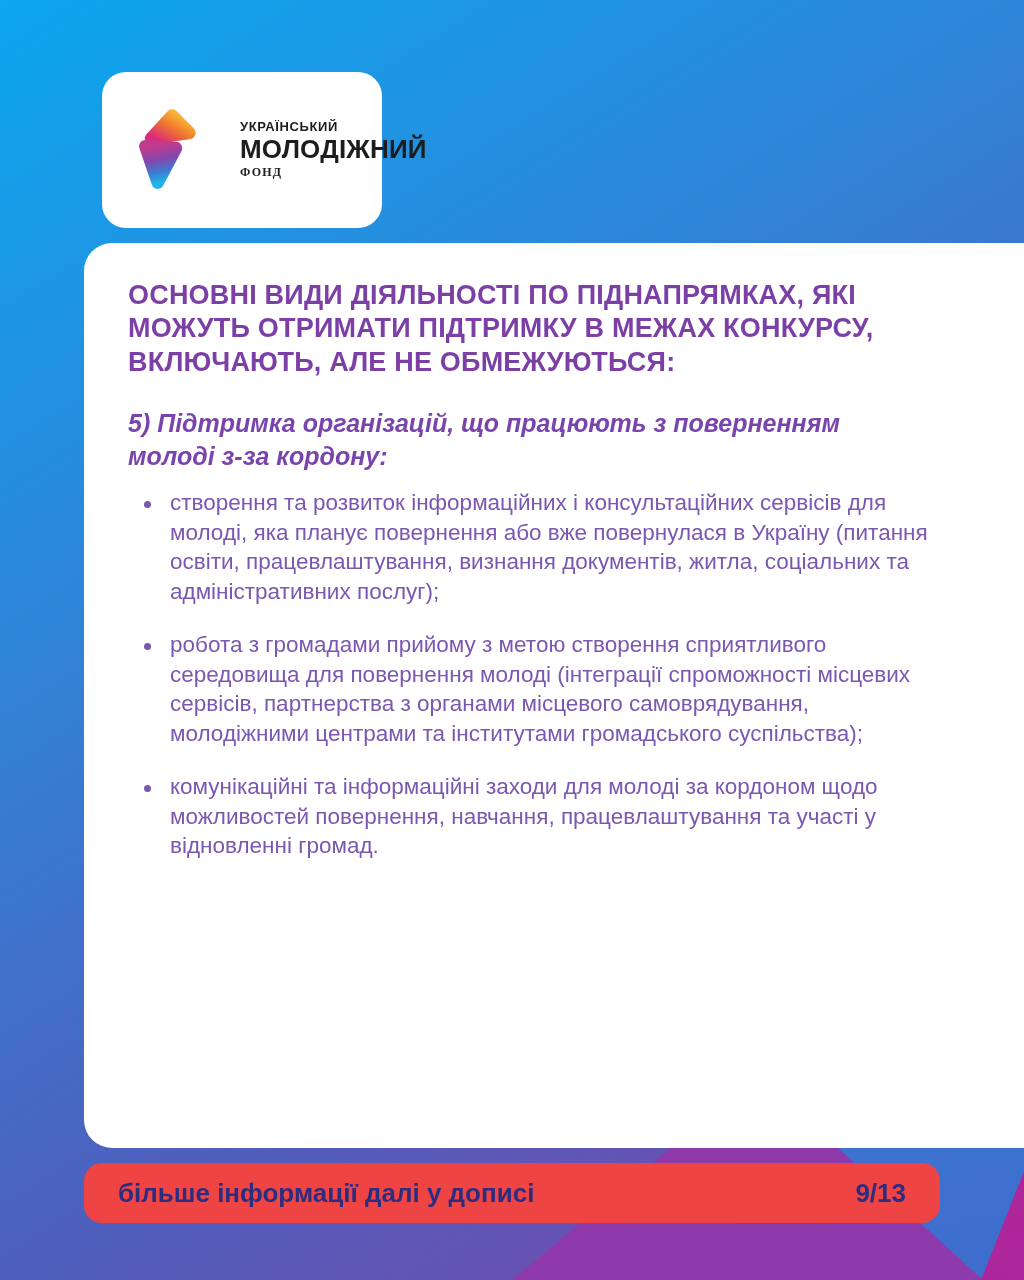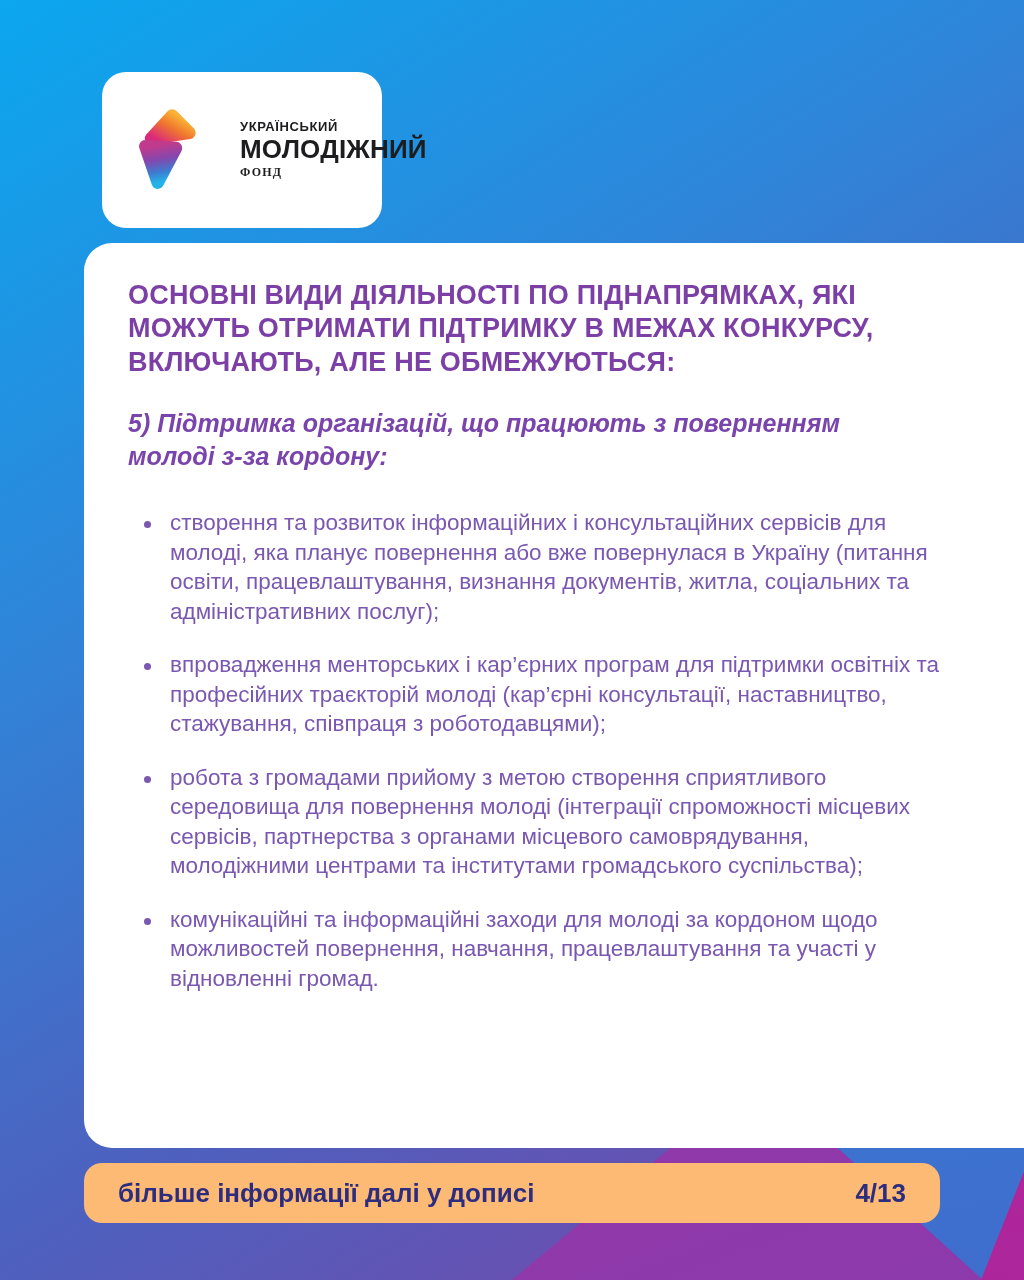--- a/index.html
+++ b/index.html
@@ -44,36 +44,36 @@
     padding:36px 40px 0 44px;
   }
   .card-heading{
     color:var(--heading_color,#7C3FA6);
     font-size:27px;font-weight:bold;line-height:1.24;letter-spacing:.2px;
     margin:0 0 28px 0;max-width:780px;
   }
   .card-subheading{
     color:var(--subheading_color,#7A44AD);
     font-size:25px;font-weight:bold;font-style:italic;line-height:1.3;
-    margin:0 0 36px 0;max-width:780px;
+    margin:0 0 16px 0;max-width:780px;
   }
   .bullet-list{list-style:none;margin:6px;padding:0;}
   .bullet-item{
     position:relative;color:var(--body_color,#7A57B1);
     font-size:22.5px;line-height:1.31;padding-left:36px;margin-bottom:24px;
     max-width:772px;
   }
   .bullet-item::before{
     content:"";position:absolute;left:10px;top:13px;width:7px;height:7px;
     border-radius:50%;background:var(--body_color,#7A57B1);
   }
   
   .footer-bar{
     position:absolute;z-index:1;left:84px;top:1163px;width:856px;height:60px;
-    background:#fdba74;border-radius:18px;display:flex;align-items:center;
+    background:#ef4444;border-radius:18px;display:flex;align-items:center;
     justify-content:space-between;box-sizing:border-box;padding:0 34px;
   }
   .footer-text,.footer-page{
     color:var(--footer_color,#2D2D80);font-size:26px;font-weight:bold;
   }
 </style>
 </head>
 <body>
 
 <div class="shape shape-blue-right"></div>
@@ -103,22 +103,21 @@
     <span class="logo-line2">МОЛОДІЖНИЙ</span>
     <span class="logo-line3">ФОНД</span>
   </div>
 </div>
 
 <div class="main-card">
   <h1 class="card-heading">ОСНОВНІ ВИДИ ДІЯЛЬНОСТІ ПО ПІДНАПРЯМКАХ, ЯКІ МОЖУТЬ ОТРИМАТИ ПІДТРИМКУ В МЕЖАХ КОНКУРСУ, ВКЛЮЧАЮТЬ, АЛЕ НЕ ОБМЕЖУЮТЬСЯ:</h1>
   <h2 class="card-subheading">5) Підтримка організацій, що працюють з поверненням молоді з-за кордону:</h2>
   <ul class="bullet-list">
       <li class="bullet-item">створення та розвиток інформаційних і консультаційних сервісів для молоді, яка планує повернення або вже повернулася в Україну (питання освіти, працевлаштування, визнання документів, житла, соціальних та адміністративних послуг);</li>
-      <li class="bullet-item">впровадження менторських і кар’єрних програм для підтримки освітніх та професійних траєкторій молоді (кар’єрні консультації, наставництво, стажування, співпраця з роботодавцями);</li>
       <li class="bullet-item">робота з громадами прийому з метою створення сприятливого середовища для повернення молоді (інтеграції спроможності місцевих сервісів, партнерства з органами місцевого самоврядування, молодіжними центрами та інститутами громадського суспільства);</li>
       <li class="bullet-item">комунікаційні та інформаційні заходи для молоді за кордоном щодо можливостей повернення, навчання, працевлаштування та участі у відновленні громад.</li>
     </ul>
 </div>
 
 <div class="footer-bar">
   <span class="footer-text">більше інформації далі у дописі</span>
-  <span class="footer-page">4/13</span>
+  <span class="footer-page">9/13</span>
 </div>
 
 </body></html>

